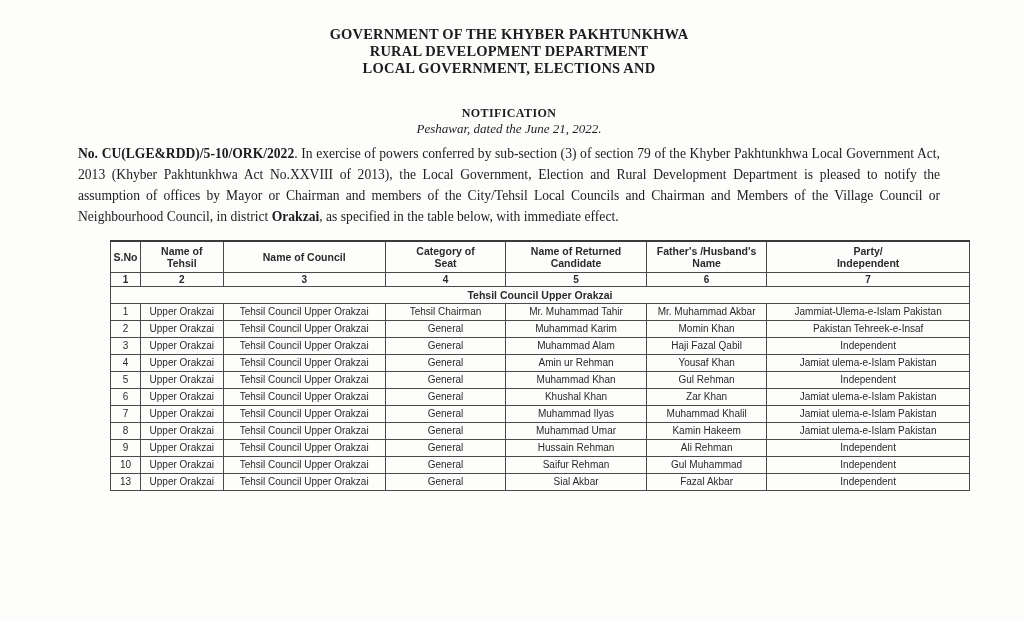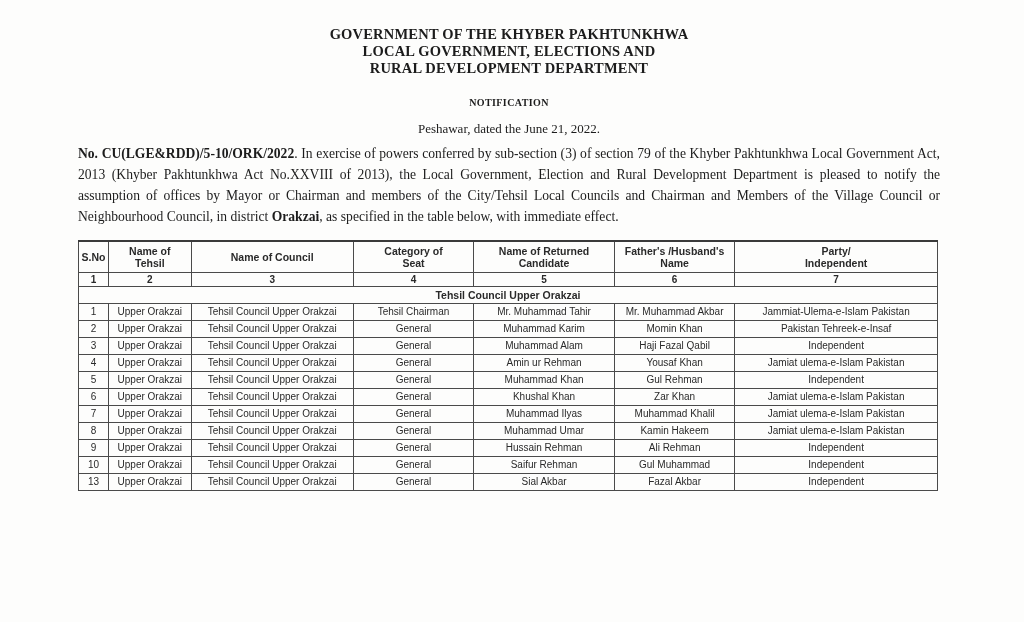--- a/index.html
+++ b/index.html
@@ -18,43 +18,44 @@
   }
   .doc-header { text-align: center; }
   .title-line {
     font-weight: bold;
     font-size: 14.5px;
     line-height: 17px;
     letter-spacing: 0.2px;
   }
   .notification {
     font-weight: bold;
-    font-size: 10px;
-    margin-top: 20px;
+    font-size: 12px;
+    margin-top: 29px;
     letter-spacing: 0.4px;
   }
   .dateline {
     font-size: 13px;
-    margin-top: 13px;
+    font-style: italic;
   }
   .body-para {
     margin-top: 6px;
     font-size: 13.6px;
     line-height: 21px;
     text-align: justify;
   }
   .body-para b { font-weight: bold; }
   table.results {
     margin-top: 13px;
     width: 860px;
     border-collapse: collapse;
     table-layout: fixed;
     font-family: "Liberation Sans", sans-serif;
     font-size: 10px;
     color: #2a2a2a;
+    margin-left: 32px;
   }
   table.results th, table.results td {
     border: 1px solid #4a4a4a;
     text-align: center;
     vertical-align: middle;
     padding: 2px 3px;
     overflow: hidden;
   }
   table.results thead th {
     font-weight: bold;
@@ -87,22 +88,22 @@
   col.c-father  { width: 14.0%; }
   col.c-party   { width: 23.6%; }
 </style>
 </head>
 <body>
 
 <div class="page">
 
   <div class="doc-header">
     <div class="title-line">GOVERNMENT OF THE KHYBER PAKHTUNKHWA</div>
+    <div class="title-line">RURAL DEVELOPMENT DEPARTMENT</div>
     <div class="title-line">LOCAL GOVERNMENT, ELECTIONS AND</div>
-    <div class="title-line">RURAL DEVELOPMENT DEPARTMENT</div>
     <div class="notification">NOTIFICATION</div>
     <div class="dateline">Peshawar, dated the June 21, 2022.</div>
   </div>
 
   <p class="body-para"><b>No. CU(LGE&amp;RDD)/5-10/ORK/2022</b><span>. In exercise of powers conferred by sub-section (3) of section 79 of the Khyber Pakhtunkhwa Local Government Act, 2013 (Khyber Pakhtunkhwa Act No.XXVIII of 2013), the Local Government, Election and Rural Development Department is pleased to notify the assumption of offices by Mayor or Chairman and members of the City/Tehsil Local Councils and Chairman and Members of the Village Council or Neighbourhood Council, in district </span><b>Orakzai</b><span>, as specified in the table below, with immediate effect.</span></p>
 
   <table class="results">
     <colgroup>
       <col class="c-sno">
         <col class="c-tehsil">

